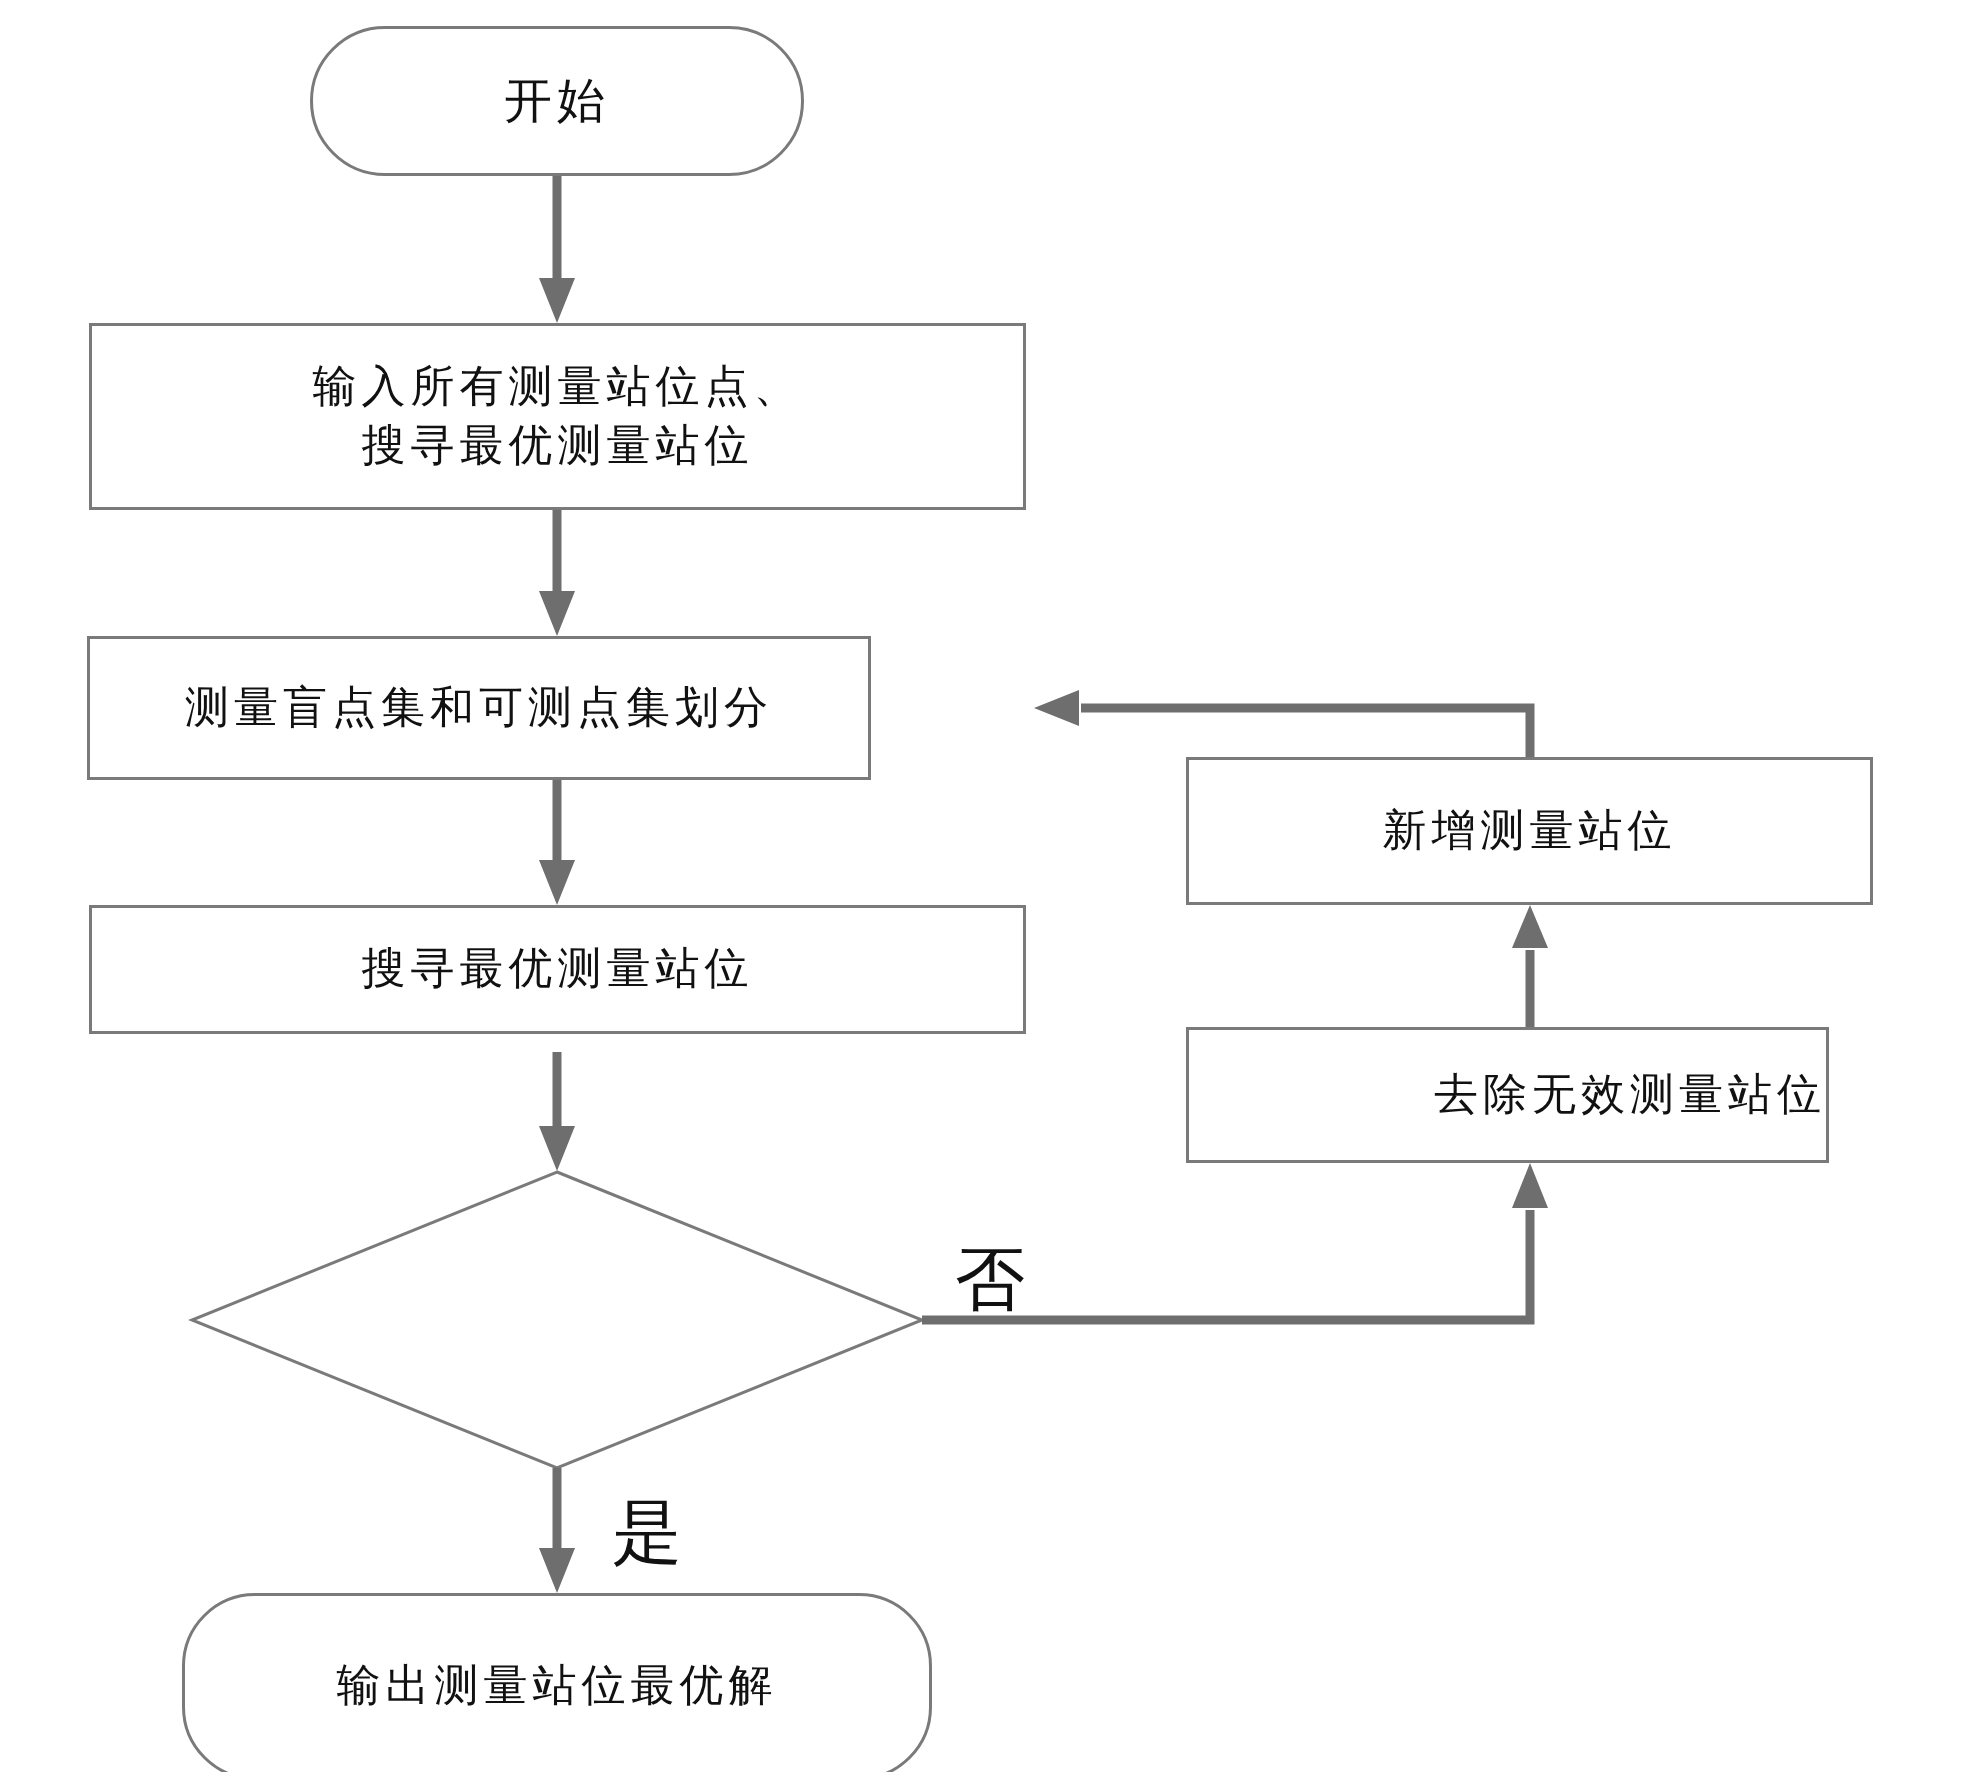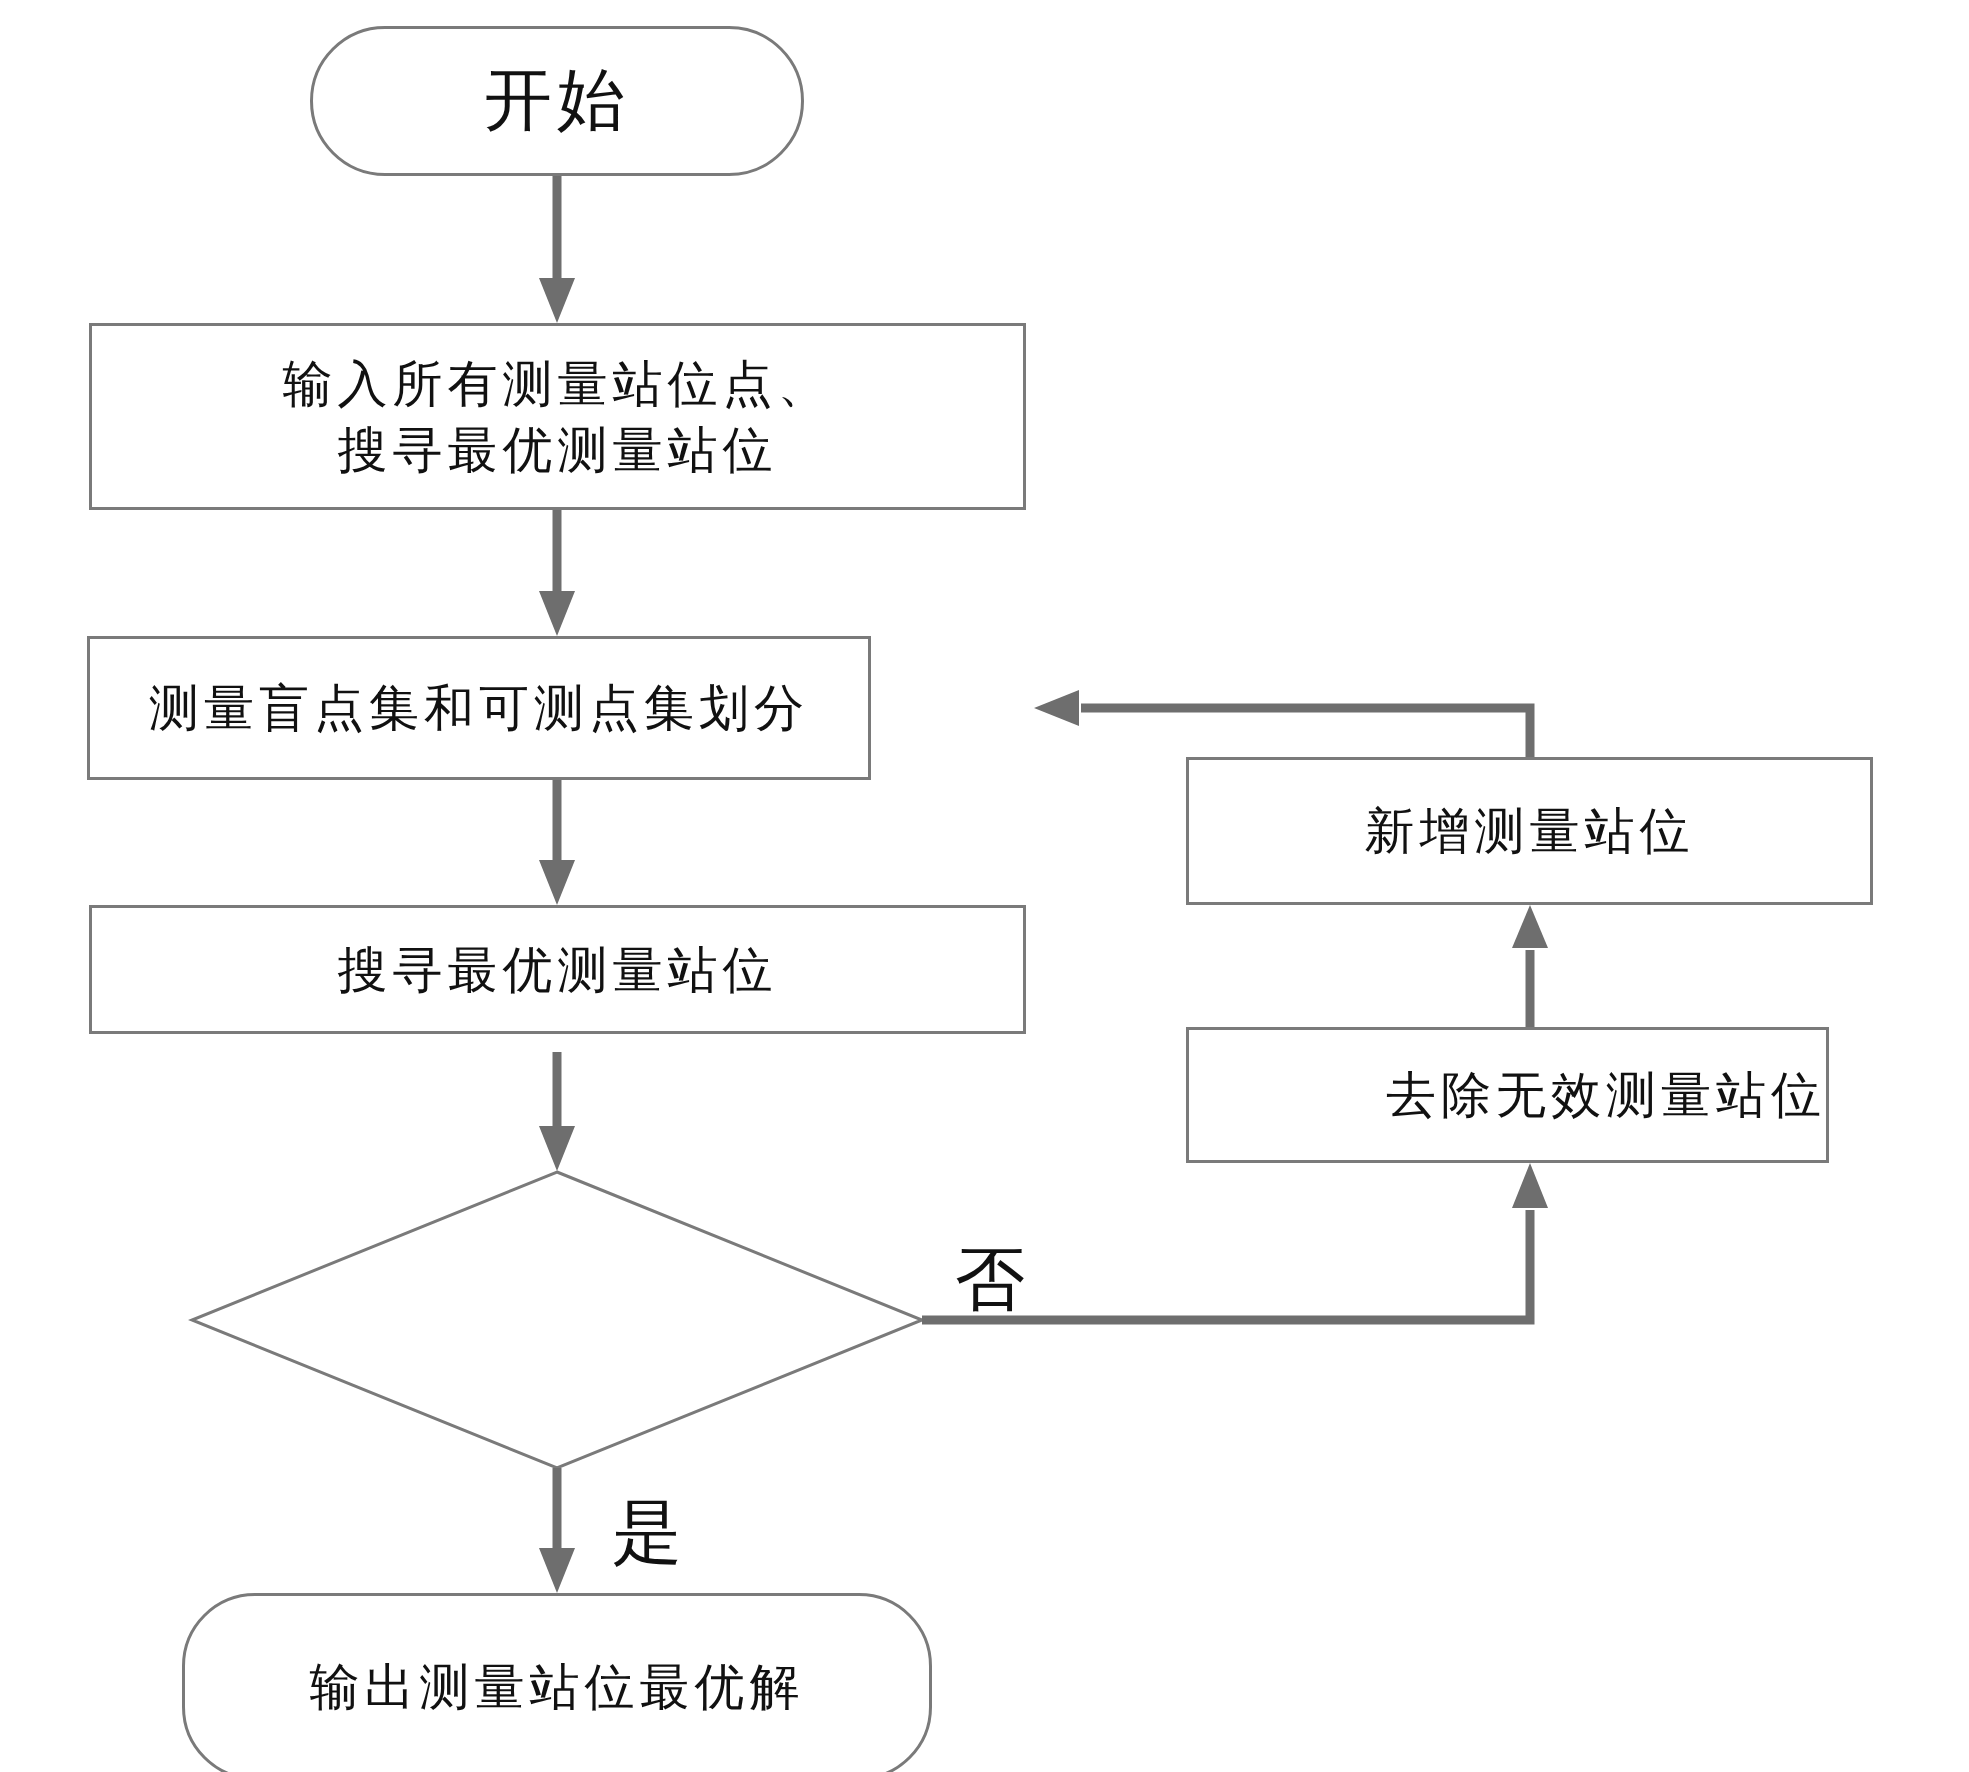--- a/index.html
+++ b/index.html
@@ -37,31 +37,31 @@
     stroke-width: 3;
   }
   .node {
     position: absolute;
     z-index: 2;
     box-sizing: border-box;
     display: flex;
     align-items: center;
     justify-content: center;
     text-align: center;
-    font-size: 50px;
+    font-size: 44px;
     letter-spacing: 5px;
     line-height: 1.32;
     background: #ffffff;
     border: 3px solid #7a7a7a;
   }
   .node-start {
     left: 310px; top: 26px;
     width: 494px; height: 150px;
     border-radius: 75px;
-    font-size: 68px;
+    font-size: 48px;
   }
   .node-input {
     left: 89px; top: 323px;
     width: 937px; height: 187px;
     flex-direction: column;
   }
   .node-partition {
     left: 87px; top: 636px;
     width: 784px; height: 144px;
   }

